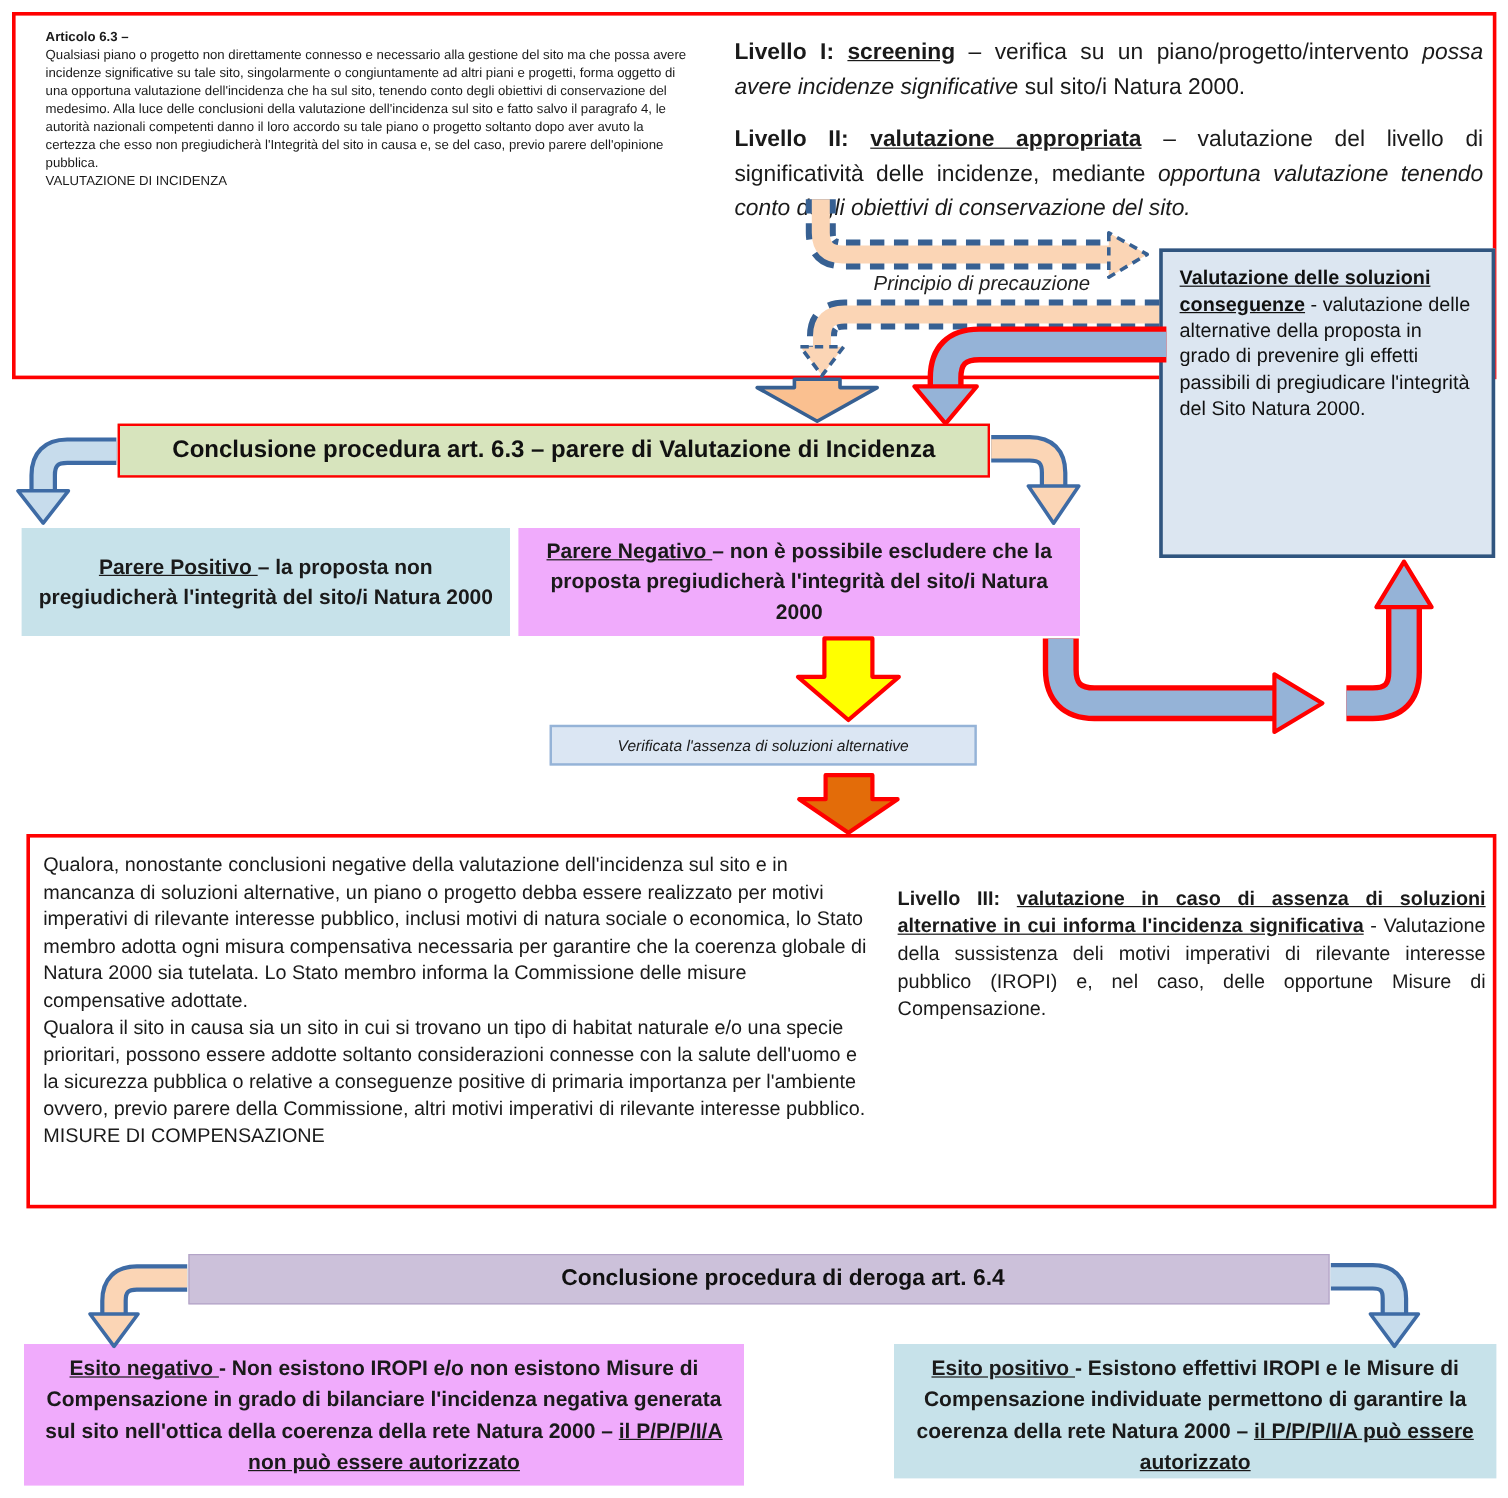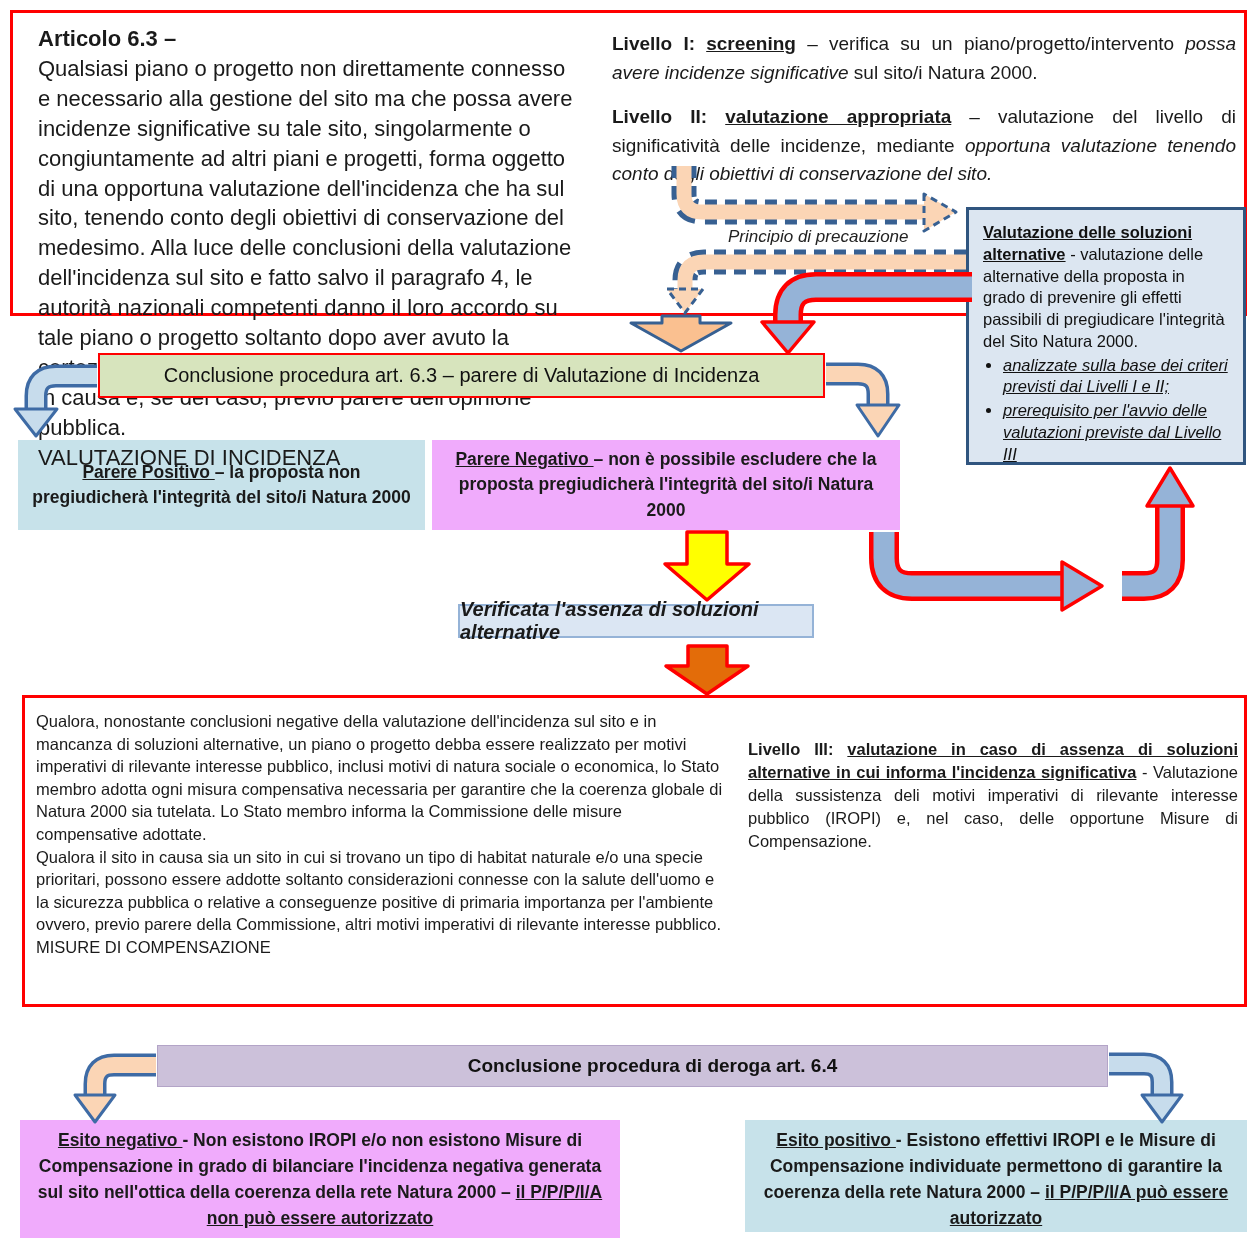--- a/index.html
+++ b/index.html
@@ -9,43 +9,43 @@
 
   
   .redbox{border:3px solid #ff0000;background:#ffffff;}
   .bluepanel{background:#dce6f1;border:3px solid #30557f;padding:12px 14px 8px 14px;
              font-size:16.5px;line-height:1.32;color:#111;}
   .bluepanel .hd{font-weight:bold;text-decoration:underline;}
   .bluepanel ul{margin:2px 0 0 4px;padding:0 0 0 16px;}
   .bluepanel li{font-style:italic;text-decoration:underline;margin:0 0 2px 0;}
 
   
-  .t63{font-size:22px;line-height:1.36;}
+  .t63{font-size:11px;line-height:1.36;}
   .t63 .ttl{font-weight:bold;}
   .liv{font-size:19px;line-height:1.5;text-align:justify;}
   .liv .b{font-weight:bold;}
   .liv .bu{font-weight:bold;text-decoration:underline;}
   .liv .it{font-style:italic;}
   .pspace{height:16px;}
 
   .principio{font-style:italic;font-size:17px;color:#222;}
 
   .greenbar{background:#d7e4bd;border:2.5px solid #ff0000;display:flex;align-items:center;
-            justify-content:center;font-weight:normal;font-size:20px;color:#111;}
+            justify-content:center;font-weight:bold;font-size:20px;color:#111;}
   .purplebar{background:#ccc1da;border:1px solid #b3a4c7;display:flex;align-items:center;
              justify-content:center;font-weight:bold;font-size:19px;color:#111;}
 
   .parere{display:flex;align-items:center;justify-content:center;text-align:center;
           font-weight:bold;font-size:17.5px;line-height:1.45;padding:4px 12px;}
   .pos{background:#c7e2ea;}
   .neg{background:#f0abfc;justify-content:center;}
   .u{text-decoration:underline;}
 
   .verif{background:#dbe6f3;border:2px solid #95b3d7;display:flex;align-items:center;
-         justify-content:center;font-weight:bold;font-style:italic;font-size:20px;}
+         justify-content:center;font-weight:normal;font-style:italic;font-size:13px;}
 
   .t64{font-size:16.5px;line-height:1.37;}
   .t64 .ttl{font-weight:bold;}
   .liv3{font-size:16.5px;line-height:1.4;text-align:justify;}
   .liv3 .b{font-weight:bold;}
   .liv3 .bu{font-weight:bold;text-decoration:underline;}
 
   .esito{text-align:center;font-weight:bold;font-size:17.5px;line-height:1.48;padding:8px 14px;}
 
   
@@ -80,25 +80,21 @@
 
   <div class="abs liv" style="left:612px;top:30px;width:624px;z-index:2;">
     <div><span class="b">Livello I: </span><span class="bu">screening</span><span> – verifica su un piano/progetto/intervento </span><span class="it">possa avere incidenze significative</span><span> sul sito/i Natura 2000.</span></div>
     <div class="pspace"></div>
     <div><span class="b">Livello II: </span><span class="bu">valutazione appropriata</span><span> – valutazione del livello di significatività delle incidenze, mediante </span><span class="it">opportuna valutazione tenendo conto degli obiettivi di conservazione del sito.</span></div>
   </div>
 
   <div class="abs principio" style="left:728px;top:227px;width:210px;z-index:2;">Principio di precauzione</div>
 
   <div class="abs bluepanel" style="left:966px;top:207px;width:280px;height:258px;z-index:3;">
-    <span class="hd">Valutazione delle soluzioni alternative</span><span> - valutazione delle alternative della proposta in grado di prevenire gli effetti passibili di pregiudicare l'integrità del Sito Natura 2000.</span>
-    <ul>
-      <li>analizzate sulla base dei criteri previsti dai Livelli I e II;</li>
-      <li>prerequisito per l'avvio delle valutazioni previste dal Livello III</li>
-    </ul>
+    <span class="hd">Valutazione delle soluzioni conseguenze</span><span> - valutazione delle alternative della proposta in grado di prevenire gli effetti passibili di pregiudicare l'integrità del Sito Natura 2000.</span>
   </div>
 
   <div class="abs greenbar" style="left:98px;top:353px;width:727px;height:45px;z-index:4;">
     <span>Conclusione procedura art. 6.3 – parere di Valutazione di Incidenza</span>
   </div>
 
   <div class="abs parere pos" style="left:18px;top:440px;width:407px;height:90px;">
     <div><span class="u">Parere Positivo </span><span>– la proposta non pregiudicherà l'integrità del sito/i Natura 2000</span></div>
   </div>
 

